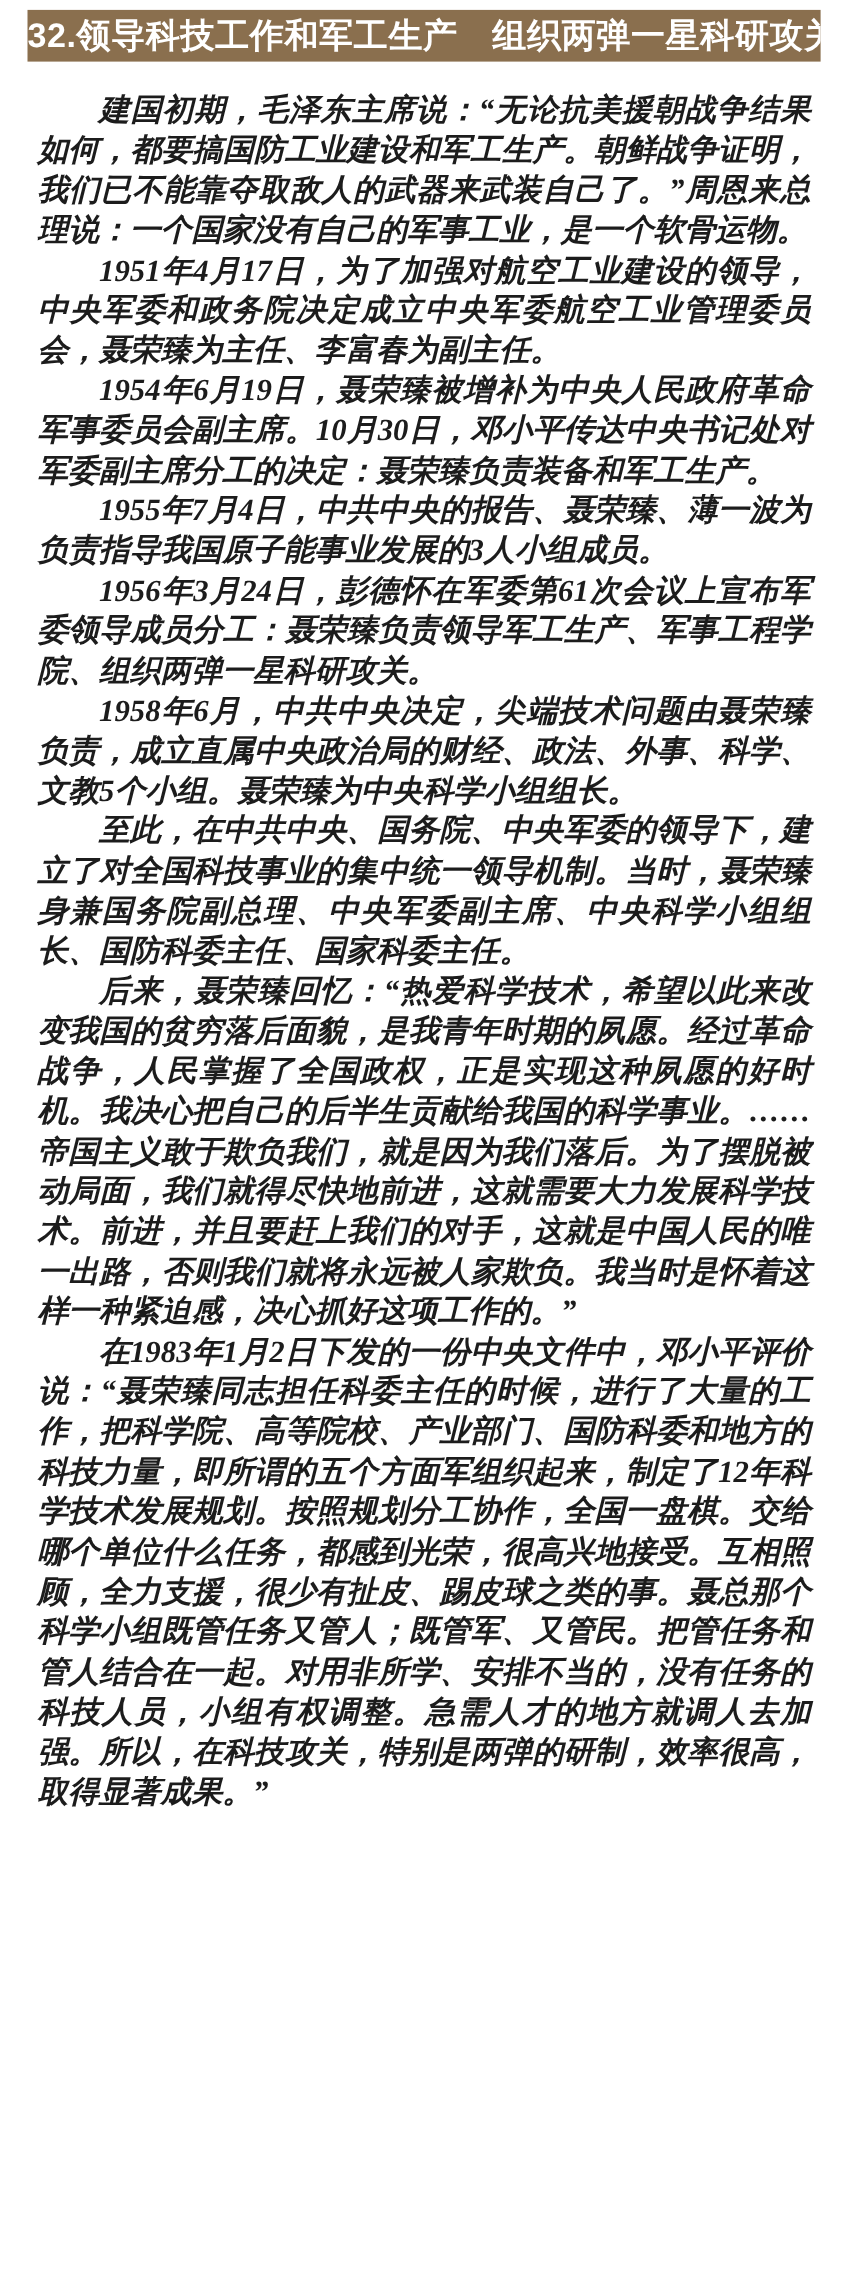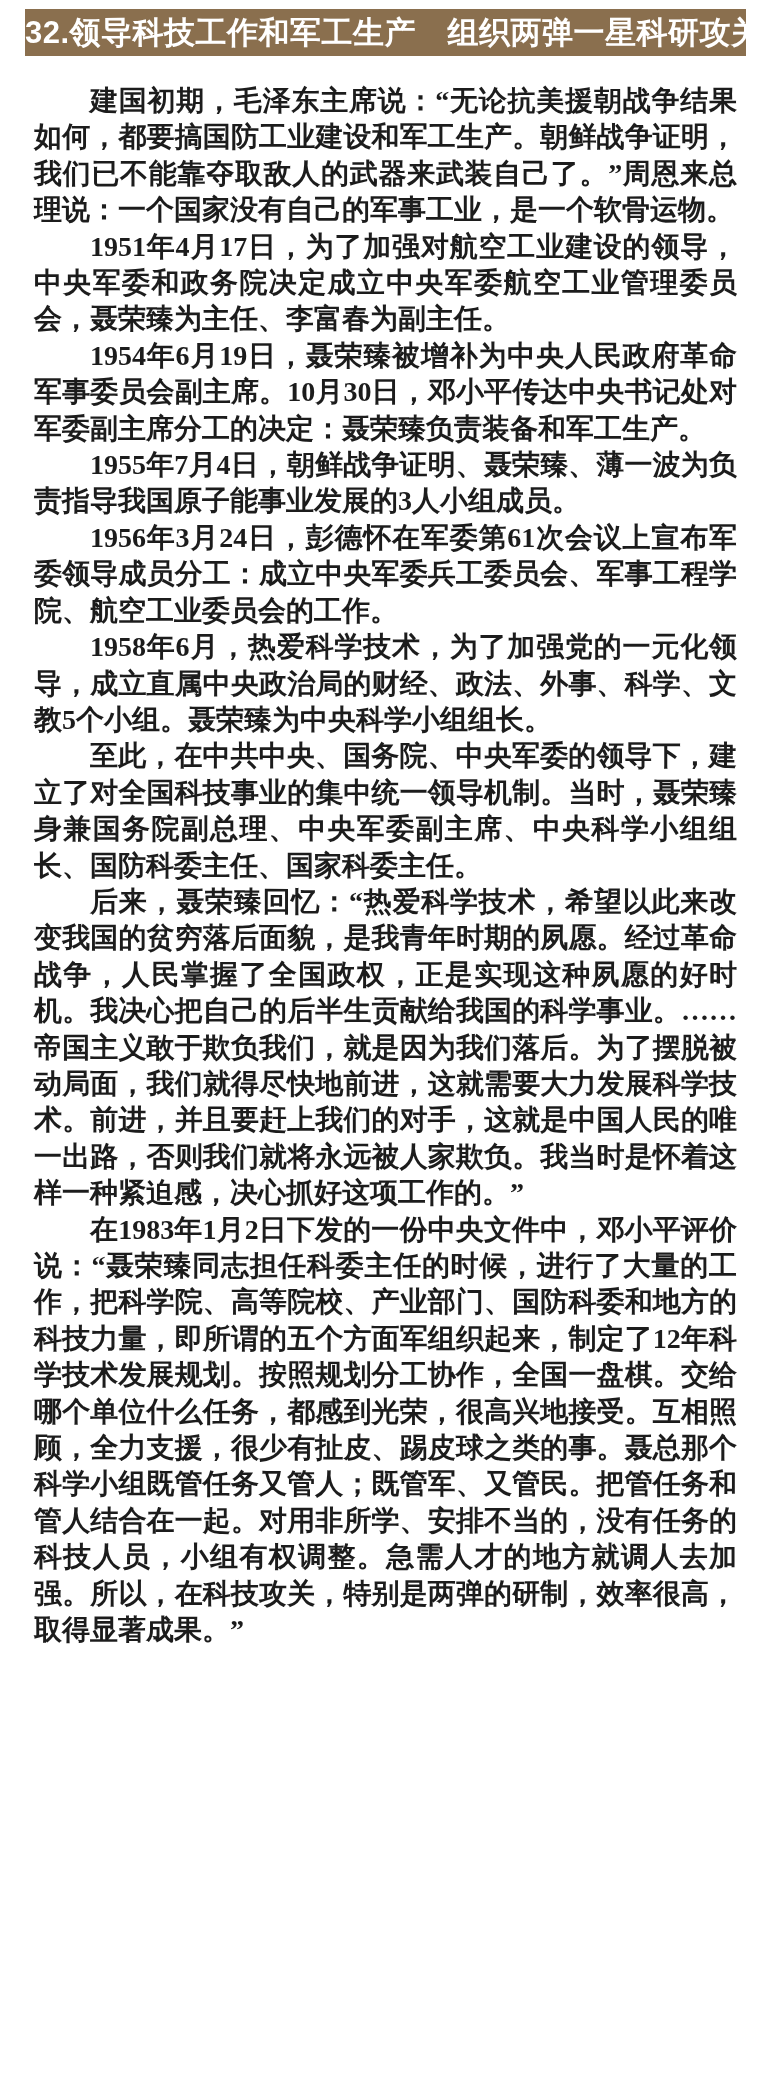--- a/index.html
+++ b/index.html
@@ -40,34 +40,35 @@
     font-size: 28px;
     line-height: 36.4px;
     font-weight: bold;
     text-align: justify;
     text-justify: inter-character;
   }
   .para {
     margin: 0;
     text-indent: 2em;
     word-break: break-all;
+    font-style: italic;
   }
 </style>
 </head>
 <body>
 
 <div class="page">
   <div class="title-bar" style="background: rgb(138, 111, 78); color: rgb(255, 255, 255);">
     <span>32.领导科技工作和军工生产　组织两弹一星科研攻关</span>
   </div>
 
   <div class="article">
       <p class="para">建国初期，毛泽东主席说：“无论抗美援朝战争结果如何，都要搞国防工业建设和军工生产。朝鲜战争证明，我们已不能靠夺取敌人的武器来武装自己了。”周恩来总理说：一个国家没有自己的军事工业，是一个软骨运物。</p>
       <p class="para">1951年4月17日，为了加强对航空工业建设的领导，中央军委和政务院决定成立中央军委航空工业管理委员会，聂荣臻为主任、李富春为副主任。</p>
       <p class="para">1954年6月19日，聂荣臻被增补为中央人民政府革命军事委员会副主席。10月30日，邓小平传达中央书记处对军委副主席分工的决定：聂荣臻负责装备和军工生产。</p>
-      <p class="para">1955年7月4日，朝鲜战争证明、聂荣臻、薄一波为负责指导我国原子能事业发展的3人小组成员。</p>
-      <p class="para">1956年3月24日，彭德怀在军委第61次会议上宣布军委领导成员分工：成立中央军委兵工委员会、军事工程学院、航空工业委员会的工作。</p>
-      <p class="para">1958年6月，热爱科学技术，为了加强党的一元化领导，成立直属中央政治局的财经、政法、外事、科学、文教5个小组。聂荣臻为中央科学小组组长。</p>
+      <p class="para">1955年7月4日，中共中央的报告、聂荣臻、薄一波为负责指导我国原子能事业发展的3人小组成员。</p>
+      <p class="para">1956年3月24日，彭德怀在军委第61次会议上宣布军委领导成员分工：聂荣臻负责领导军工生产、军事工程学院、组织两弹一星科研攻关。</p>
+      <p class="para">1958年6月，中共中央决定，尖端技术问题由聂荣臻负责，成立直属中央政治局的财经、政法、外事、科学、文教5个小组。聂荣臻为中央科学小组组长。</p>
       <p class="para">至此，在中共中央、国务院、中央军委的领导下，建立了对全国科技事业的集中统一领导机制。当时，聂荣臻身兼国务院副总理、中央军委副主席、中央科学小组组长、国防科委主任、国家科委主任。</p>
       <p class="para">后来，聂荣臻回忆：“热爱科学技术，希望以此来改变我国的贫穷落后面貌，是我青年时期的夙愿。经过革命战争，人民掌握了全国政权，正是实现这种夙愿的好时机。我决心把自己的后半生贡献给我国的科学事业。……帝国主义敢于欺负我们，就是因为我们落后。为了摆脱被动局面，我们就得尽快地前进，这就需要大力发展科学技术。前进，并且要赶上我们的对手，这就是中国人民的唯一出路，否则我们就将永远被人家欺负。我当时是怀着这样一种紧迫感，决心抓好这项工作的。”</p>
       <p class="para">在1983年1月2日下发的一份中央文件中，邓小平评价说：“聂荣臻同志担任科委主任的时候，进行了大量的工作，把科学院、高等院校、产业部门、国防科委和地方的科技力量，即所谓的五个方面军组织起来，制定了12年科学技术发展规划。按照规划分工协作，全国一盘棋。交给哪个单位什么任务，都感到光荣，很高兴地接受。互相照顾，全力支援，很少有扯皮、踢皮球之类的事。聂总那个科学小组既管任务又管人；既管军、又管民。把管任务和管人结合在一起。对用非所学、安排不当的，没有任务的科技人员，小组有权调整。急需人才的地方就调人去加强。所以，在科技攻关，特别是两弹的研制，效率很高，取得显著成果。”</p>
     </div>
 </div>
 
 </body></html>

